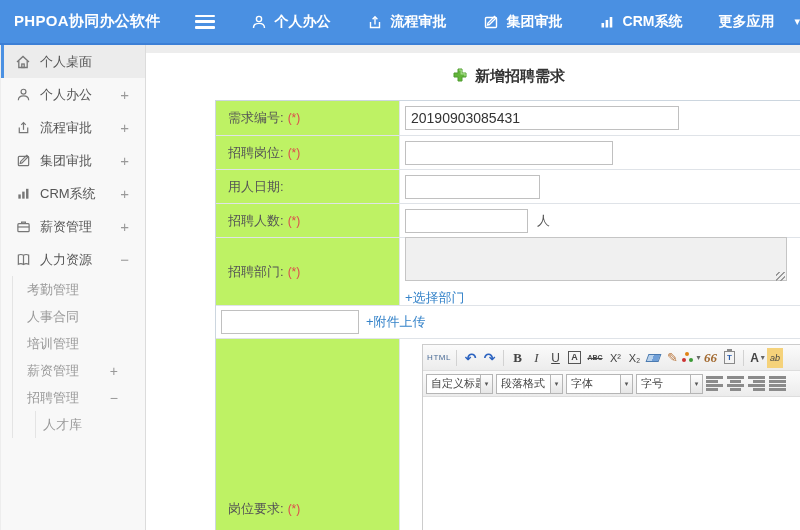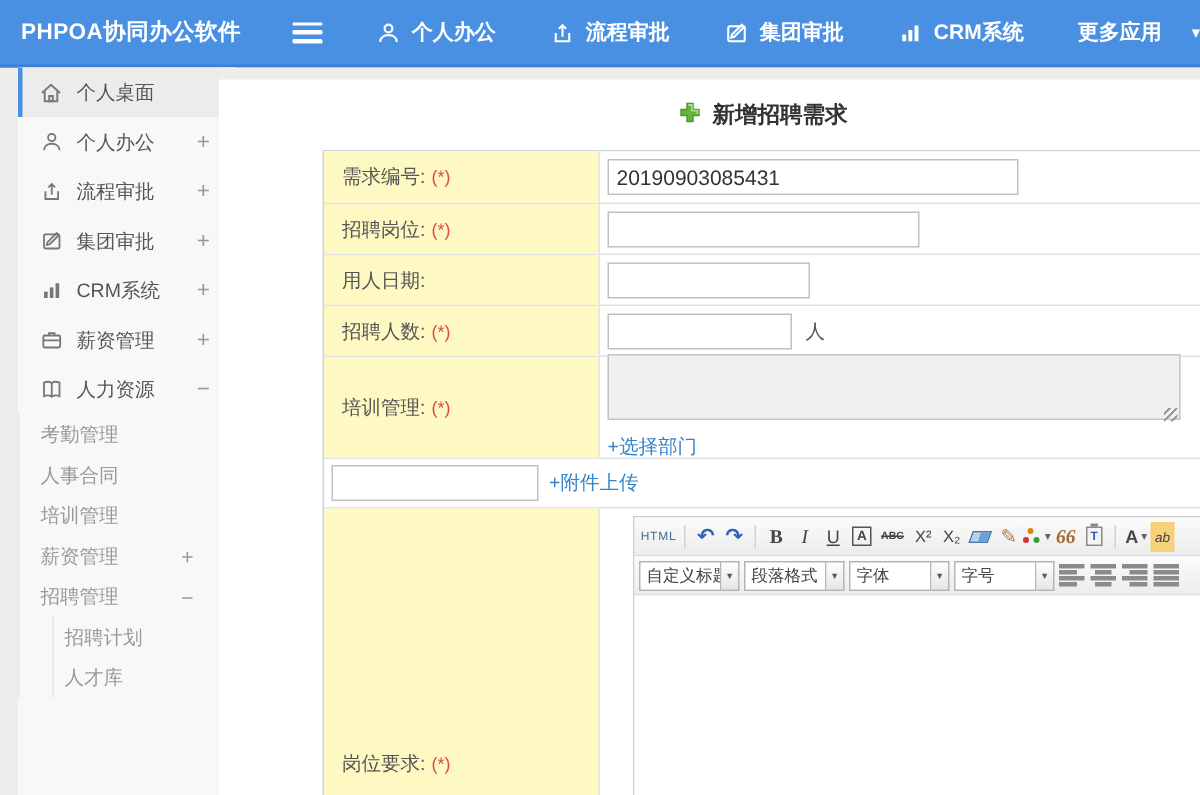--- a/index.html
+++ b/index.html
@@ -12,44 +12,44 @@
             display:flex; align-items:center; color:#fff; }
   .logo { width:186px; padding-left:14px; font-size:15px; font-weight:bold; letter-spacing:.3px; }
   .hamburger { width:20px; height:14px; margin-left:16px; display:flex; flex-direction:column; justify-content:space-between; cursor:pointer; }
   .hamburger i { display:block; height:2.5px; background:#fff; border-radius:1px; }
   .topnav { display:flex; align-items:center; margin-left:36px; gap:36px; }
   .topnav .nav-item { display:flex; align-items:center; gap:8px; font-size:14px; font-weight:bold; cursor:pointer; white-space:nowrap; }
   .topnav svg { display:block; }
   .caret { font-size:11px; margin-left:12px; }
 
   
-  .sidebar { position:absolute; top:45px; left:12px; width:145px; bottom:0;
+  .sidebar { position:absolute; top:45px; left:1px; width:145px; bottom:0;
              background:#f8f8f8; border-right:1px solid #dcdcdc; font-size:13px; color:#555; }
   .side-item { height:33px; display:flex; align-items:center; padding-left:14px; cursor:pointer; }
   .side-item.active { background:#ececec; border-left:3px solid #4a90e2; padding-left:11px; }
   .side-item .sicon { width:16px; height:16px; margin-right:9px; display:flex; align-items:center; justify-content:center; }
   .side-item .expand { margin-left:auto; margin-right:16px; color:#999; font-size:15px; }
-  .submenu { border-left:1px solid #e4e4e4; }
+  .submenu { margin-left:11px; border-left:1px solid #e4e4e4; }
   .submenu .sub-item { height:27px; display:flex; align-items:center; padding-left:14px; color:#999; cursor:pointer; }
   .submenu .sub-item .expand { margin-left:auto; margin-right:27px; font-size:14px; }
   .subsub { margin-left:22px; border-left:1px solid #e4e4e4; }
   .subsub .sub-item { padding-left:7px; }
 
   
   .main { position:absolute; top:45px; left:146px; right:0; bottom:0; background:#ededed; }
   .panel { margin-top:8px; background:#fff; height:calc(100% - 8px); padding-top:14px; overflow:hidden; }
   .page-title { margin-left:72px; display:flex; align-items:center; gap:8px;
                 font-size:15px; font-weight:bold; color:#333;justify-content:center; }
   .plus-icon { display:block; }
 
   
   .form-table { margin:14px 0 0 69px; width:700px; border:1px solid #ccd6df; }
   .frow { display:flex; border-top:1px solid #dfe3e8; background:#fff; }
   .frow:first-child { border-top:none; }
-  .fl { width:184px; flex:none; background:#fef9c3; border-right:1px solid #dfe3e8;
+  .fl { width:184px; flex:none; background:#bef264; border-right:1px solid #dfe3e8;
         padding-left:12px; display:flex; align-items:center; gap:4px;
         font-size:13px; color:#555;text-align:center; }
   .req { color:#dd4c4c; font-size:12px; }
   .fv { flex:1; padding:4px 5px; display:flex; align-items:center; min-width:0; }
   .h34 { height:34px; } .h68 { height:68px; } .h33 { height:33px; }
   .frow-editor { height:340px; }
   .fv.col { flex-direction:column; align-items:flex-start; justify-content:center; }
   input.ti { height:24px; border:1px solid #c0c0c0; background:#fff; font-size:14px;
              color:#333; padding:0 5px; font-family:"Liberation Sans",sans-serif; }
   .w274{width:274px;} .w208{width:208px;} .w135{width:135px;} .w123{width:123px;} .w138{width:138px;}
@@ -254,23 +254,20 @@
     <div class="sub-item">
       <span>薪资管理</span>
       <span class="expand">+</span>
       </div>
     <div class="sub-item">
       <span>招聘管理</span>
       <span class="expand">−</span>
       </div>
     <div class="subsub">
       <div class="sub-item">
-        <span>招聘计划</span>
-        </div>
-      <div class="sub-item">
         <span>人才库</span>
         </div>
     </div>
   </div>
 </div>
 
 <div class="main">
   <div class="panel">
     <div class="page-title">
       <span class="plus-icon">
@@ -318,21 +315,21 @@
           <span class="req">(*)</span>
           </div>
         <div class="fv">
             <input class="ti w123" style="">
           <span class="suffix">人</span>
           </div>
       </div>
 
       <div class="frow h68">
         <div class="fl">
-            <span>培训管理:</span>
+            <span>招聘部门:</span>
           <span class="req">(*)</span>
           </div>
         <div class="fv col">
           <span class="ta-wrap"><textarea class="ta" style=""></textarea>
             <span class="ta-grip"></span></span>
           <a class="blue-link link-under">+选择部门</a>
         </div>
       </div>
 
       <div class="frow h33">

